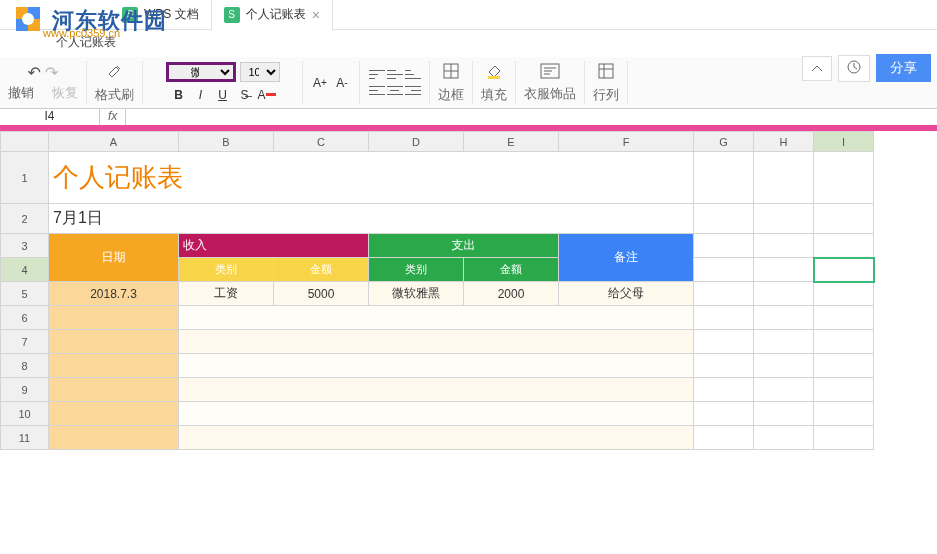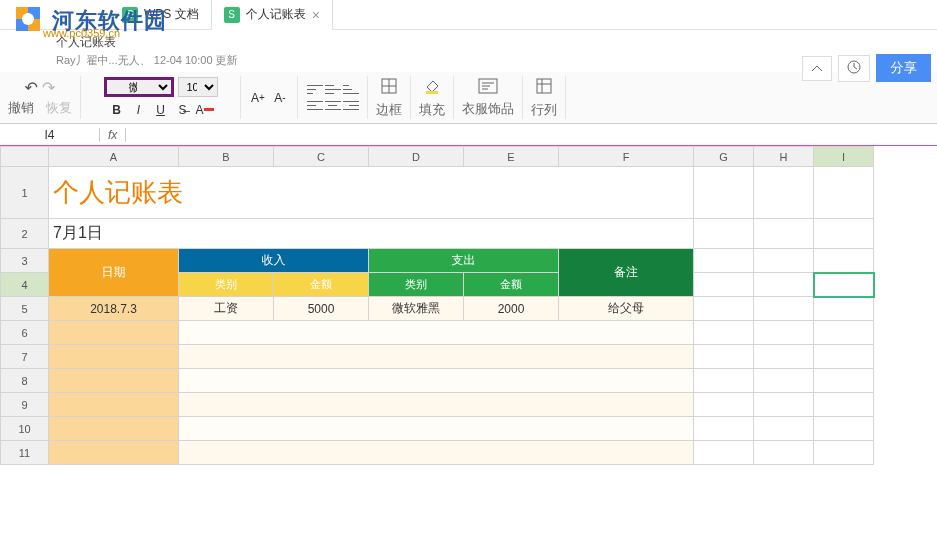--- a/index.html
+++ b/index.html
@@ -34,41 +34,41 @@
 .font-size-select { border: 1px solid #ccc; height: 20px; font-size: 11px; padding: 0 4px; width: 40px; }
 .fmt-btn { width: 18px; height: 18px; display: flex; align-items: center; justify-content: center; cursor: pointer; font-size: 12px; }
 .fmt-btn.bold { font-weight: bold; }
 .fmt-btn.italic { font-style: italic; }
 .fmt-btn.underline { text-decoration: underline; }
 .color-bar { width: 16px; height: 3px; }
 .align-grid { display: flex; gap: 2px; }
 .align-btn { width: 16px; height: 12px; display: flex; flex-direction: column; justify-content: space-around; cursor: pointer; }
 .align-btn span { height: 1px; background: #666; }
 
-.formula-bar { display: flex; border-bottom: 1px solid #ec4899; height: 22px; align-items: center; }
+.formula-bar { display: flex; border-bottom: 6px solid #ec4899; height: 22px; }
 .cell-ref { width: 100px; border-right: 1px solid #ccc; padding: 0 8px; font-size: 12px; text-align: center; }
 .fx-label { padding: 0 8px; font-style: italic; color: #666; border-right: 1px solid #ccc; }
 .formula-input { flex: 1; border: none; padding: 0 6px; font-size: 12px; }
 
 .sheet-area { display: flex; position: relative; }
 .sheet { border-collapse: collapse; table-layout: fixed; }
 .sheet th, .sheet td { border: 1px solid #d4d4d4; font-weight: normal; }
 .corner { width: 48px; height: 20px; background: #f0f0f0; }
 .col-head { height: 20px; background: #f0f0f0; text-align: center; font-size: 11px; color: #555; }
 .col-head.active { background: #d4e5c8; }
 .row-head { width: 48px; background: #f0f0f0; text-align: center; font-size: 11px; color: #555; }
 .cell { height: 24px; padding: 0 4px; font-size: 12px; }
 
 .title-cell { color: #f08000; font-size: 26px; font-weight: bold; height: 50px !important; padding: 8px 4px; }
 .date-cell { font-size: 16px; height: 30px !important; border-radius: 8px; }
 
 .hdr-orange { background: #f5a623; color: #fff; text-align: center; }
-.hdr-yellow { background: #0369a1; color: #fff; text-align: center; }
+.hdr-yellow { background: #be185d; color: #fff; text-align: left; }
 .hdr-green1 { background: #2aa84a; color: #fff; text-align: center; }
-.hdr-green2 { background: #15803d; color: #fff; text-align: center; }
+.hdr-green2 { background: #3b82f6; color: #fff; text-align: center; }
 .sub-yellow { background: #f8d448; color: #fff; text-align: center; font-size: 11px; }
 .sub-green { background: #2aa84a; color: #fff; text-align: center; font-size: 11px; }
 .data-c { text-align: center; background: #fff8ec; }
 .row-bg1 { background: #fff8ec; }
 .row-bg2 { background: #fffdf7; }
 .orange-col { background: #fbd89a; }
 </style>
 </head>
 <body>
 
@@ -94,21 +94,20 @@
     <div class="tab active">
       <span class="tab-icon">S</span>
       <span>个人记账表</span>
       <span class="tab-close">×</span>
     </div>
   </div>
 </div>
 
 <div class="doc-info">
   <div class="doc-title">个人记账表</div>
-  <div>Ray丿翟中...无人、 12-04 10:00 更新</div>
 </div>
 
 <div class="top-right">
   <button class="top-btn">
     <svg width="12" height="8">
         <path d="M1 6 L6 1 L11 6" stroke="#666" fill="none"></path>
       </svg>
   </button>
   <button class="top-btn">
     <svg width="14" height="14">
@@ -120,22 +119,31 @@
 </div>
 
 <div class="ribbon">
   <div class="ribbon-group">
     <div class="ribbon-row">
       <span class="ribbon-icon">↶</span>
       <span class="ribbon-icon" style="opacity:.4">↷</span>
     </div>
     <div class="ribbon-row">
       <span class="ribbon-label">撤销</span>
-      <span class="ribbon-label" style="opacity:.4;margin-left:8px">恢复</span>
-    </div>
+      <span class="ribbon-label" style="opacity:.4;margin-left:14px">恢复</span>
+    </div>
+  </div>
+  <div class="ribbon-group">
+    <span class="ribbon-icon">
+      <svg width="18" height="18">
+          <path d="M3 12 L10 5 L13 8 L6 15 Z" stroke="#666" fill="none"></path>
+          <path d="M11 4 L14 7" stroke="#666"></path>
+        </svg>
+    </span>
+    <span class="ribbon-label">格式刷</span>
   </div>
   <div class="ribbon-group wide" style="width:160px">
     <div class="ribbon-row">
       <select class="font-select"><option>微软雅黑</option></select>
       <select class="font-size-select"><option>10</option></select>
     </div>
     <div class="ribbon-row">
       <span class="fmt-btn bold">B</span>
       <span class="fmt-btn italic">I</span>
       <span class="fmt-btn underline">U</span>

